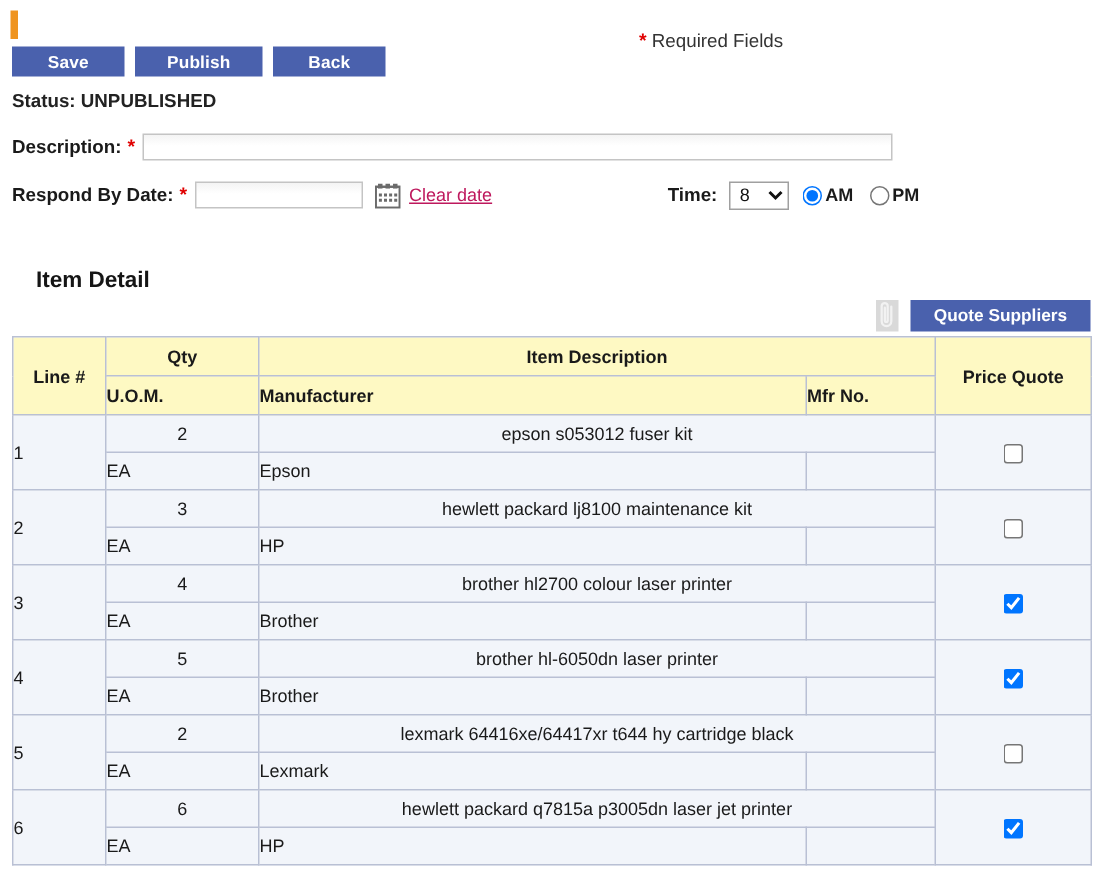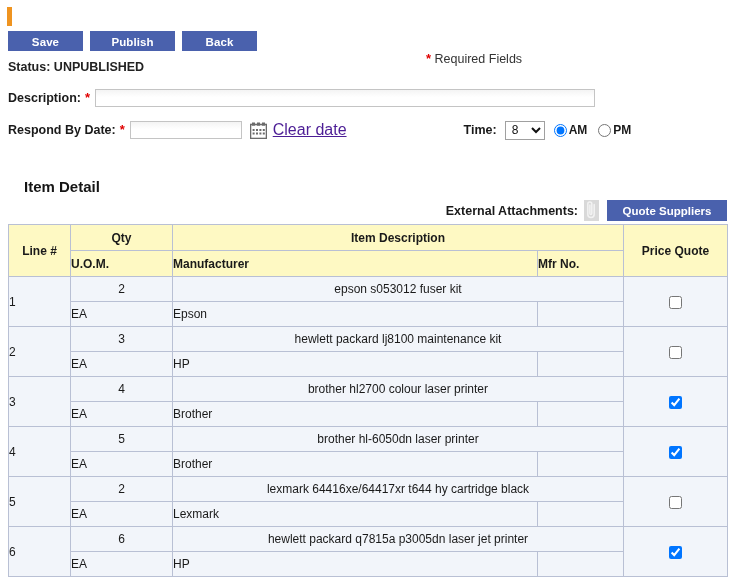--- a/index.html
+++ b/index.html
@@ -81,21 +81,21 @@
     font-size: 12.5px;
     color: #222;
   }
   .status-line b { font-weight: bold; }
   .status-val { font-weight: bold; }
 
   
   .req-note {
     position: absolute;
     left: 426px;
-    top: 51px;
+    top: 19px;
     font-size: 12.5px;
     color: #333;
   }
   .star {
     color: #e00000;
     font-weight: bold;
     font-size: 13px;
   }
 
   
@@ -138,23 +138,23 @@
     width: 17px;
     height: 17px;
     margin-left: 8px;
     display: inline-block;
     position: relative;
     cursor: pointer;
     flex: 0 0 auto;
   }
   .clear-link {
     margin-left: 6px;
-    color: #4c1d95;
+    color: #be185d;
     text-decoration: underline;
-    font-size: 16px;
+    font-size: 12px;
     cursor: pointer;
   }
 
   
   .time-group {
     display: flex;
     align-items: center;
     margin-left: 117px;
   }
   .time-lbl {
@@ -339,21 +339,20 @@
     <span class="radio-wrap">
       <input class="rd" type="radio" name="meridiem" style="">
       <span class="rtxt">PM</span>
     </span>
   </span>
 </div>
 
 <div class="section-title">Item Detail</div>
 
 <div class="attach-row">
-  <span class="attach-lbl">External Attachments:</span>
   <span class="clip-box">
     <svg width="15" height="21" viewBox="0 0 15 21">
       <path d="M10.2 4.4 V14.2 a3.2 3.2 0 0 1 -6.4 0 V4.0 a2.0 2.0 0 0 1 4.0 0 V13.6 a0.95 0.95 0 0 1 -1.9 0 V5.0" fill="none" stroke="#f2f2f2" stroke-width="1.5" stroke-linecap="round"></path>
     </svg>
   </span>
   <button class="btn-quote">Quote Suppliers</button>
 </div>
 
 <table class="items">
   <colgroup>

